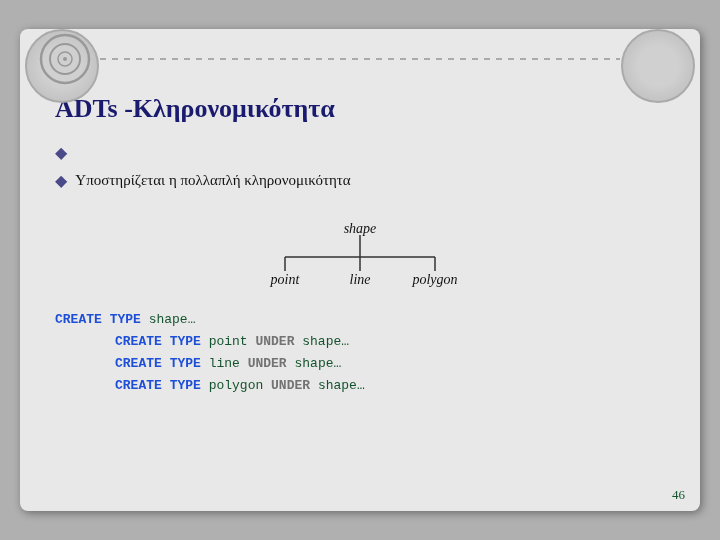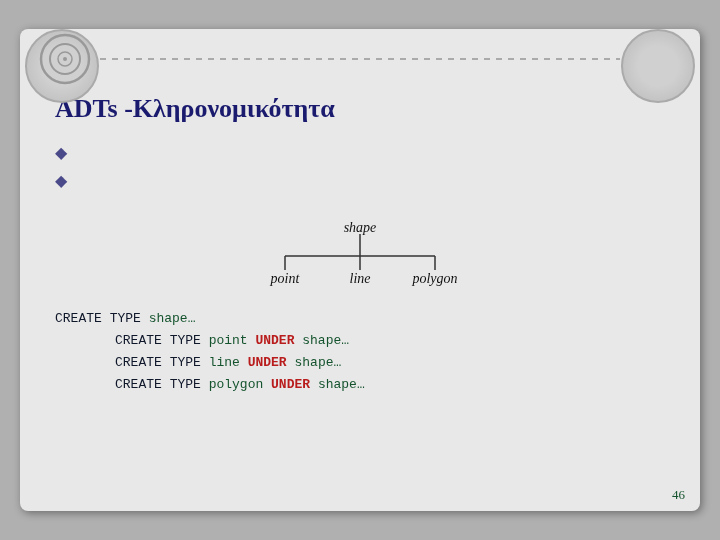--- a/index.html
+++ b/index.html
@@ -123,31 +123,31 @@
       line-height: 1.7;
       color: #111;
     }
 
     .code-line {
       display: flex;
       align-items: baseline;
     }
 
     .code-keyword {
-      color: #0f172a;
-      font-weight: normal;
+      color: #1d4ed8;
+      font-weight: bold;
       text-align: right;
     }
 
     .code-normal {
       color: #14532d;
     }
 
     .code-under {
-      color: #b91c1c;
+      color: #737373;
       font-weight: bold;
     }
 
     .page-number {
       position: absolute;
       bottom: 8px;
       right: 15px;
       font-size: 13px;
       color: #14532d;
       margin-top: 48px;
@@ -185,20 +185,21 @@
   <div class="slide-content">
 
     <div class="slide-title">ADTs -Κληρονομικότητα</div>
 
     <div class="bullet-section">
       <div class="bullet-item">
         <span class="bullet-diamond">◆</span>
       </div>
       <div class="bullet-item">
         <span class="bullet-diamond">◆</span>
+        <span class="bullet-text">Υποστηρίζεται η πολλαπλή κληρονομικότητα</span>
       </div>
     </div>
 
     <div class="diagram-section">
       <svg width="280" height="75" class="tree-svg">
 
         <text x="140" y="14" text-anchor="middle" font-size="14" font-style="italic" font-family="Times New Roman, serif" fill="#111">shape</text>
 
         <line x1="140" y1="16" x2="140" y2="38" stroke="#333" stroke-width="1.5"></line>
 

